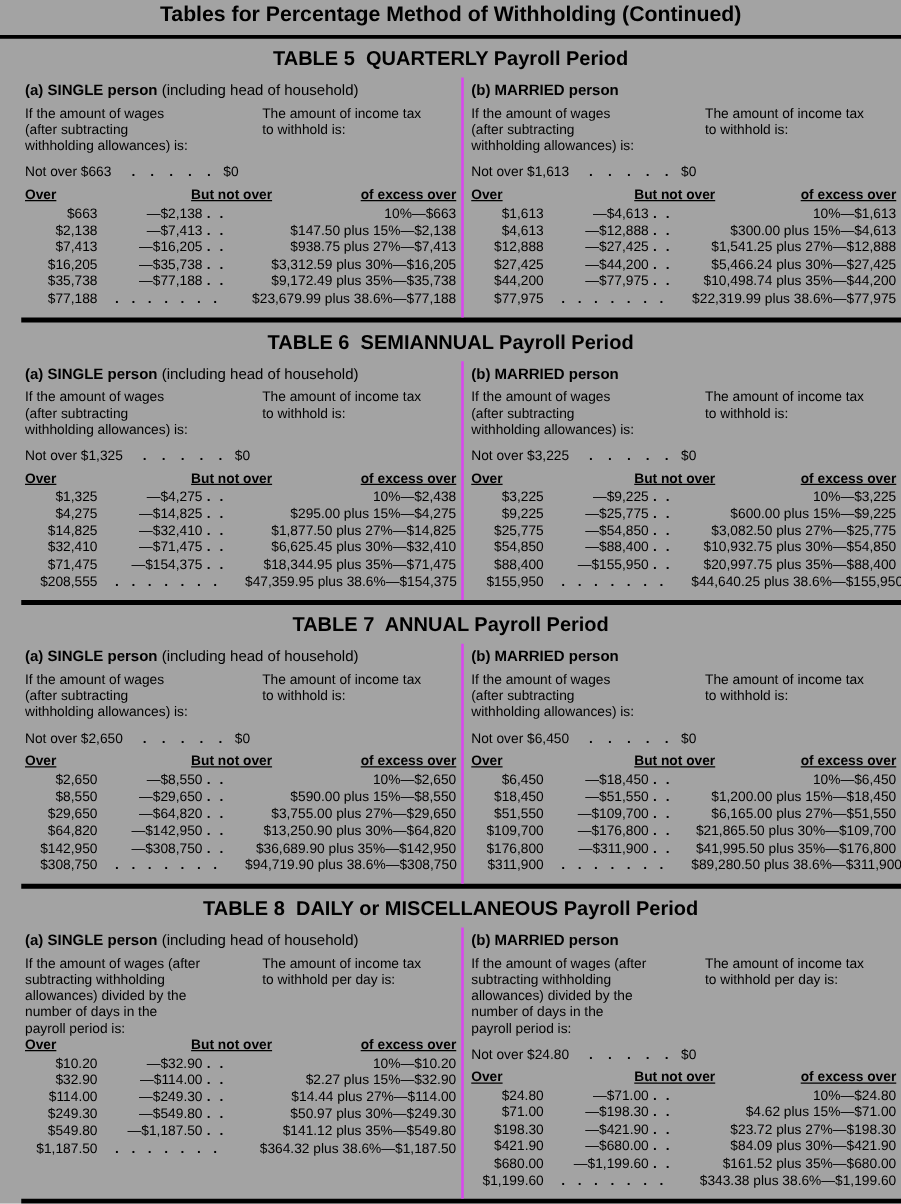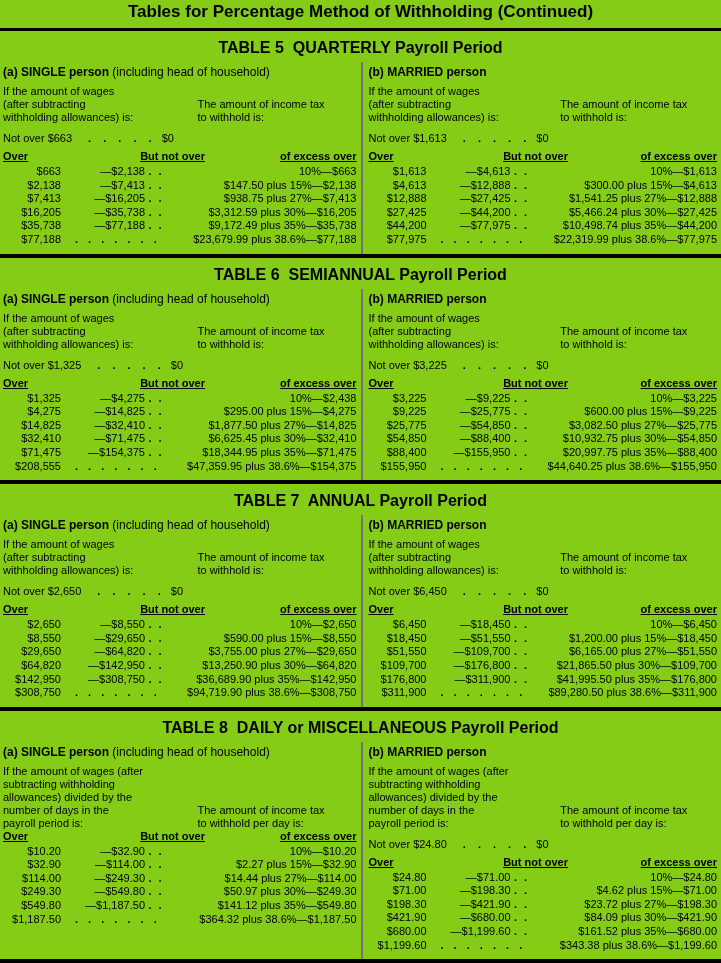--- a/index.html
+++ b/index.html
@@ -1,29 +1,29 @@
 <!DOCTYPE html>
 <html><head>
 <meta charset="utf-8">
 <style>
   html,body{margin:0;padding:0;background:#fff;color:#000;
     font-family:"Liberation Sans","DejaVu Sans",sans-serif;}
-  .page{width:721px;height:963px;overflow:hidden;background:#84cc16;}
+  .page{width:721px;height:963px;overflow:hidden;background:#a3a3a3;}
   .doc-header{text-align:center;padding-top:2px;}
   .doc-title{font-size:17px;font-weight:bold;line-height:20px;}
   .doc-subtitle{font-size:11px;font-weight:bold;letter-spacing:0.6px;margin-top:3px;}
   .header-rule{border-top:3px solid #000;margin-top:6px;}
   .section-title{text-align:center;font-weight:bold;font-size:16px;
     padding:8px 0 5px;white-space:pre;}
-  .section-body{display:flex;border-bottom:4px solid #000;}
+  .section-body{display:flex;border-bottom:4px solid #000;margin-left:17px;}
   .panel{width:50%;box-sizing:border-box;padding:0 4px 7px 3px;}
-  .panel.right-panel{border-left:2px solid #737373;padding-left:6px;}
+  .panel.right-panel{border-left:2px solid #d946ef;padding-left:6px;}
   .panel-heading{font-size:12px;padding:3px 0 6px;}
   .panel-heading .bold{font-weight:bold;}
-  .intro{display:flex;align-items:flex-end;font-size:11px;line-height:13px;}
+  .intro{display:flex;font-size:11px;line-height:13px;}
   .wage-clause{flex:0 0 55%;white-space:pre-line;}
   .tax-clause{flex:1;white-space:pre-line;}
   .not-over-line{font-size:11px;margin:8px 0 6px;white-space:nowrap;}
   .notover-dots{display:inline-block;margin:0 10px 0 16px;word-spacing:9px;}
   .dots{font-weight:bold;}
   .col-headers{display:flex;font-size:11px;font-weight:bold;margin-bottom:3px;text-decoration:underline;}
   .h-over{flex:0 0 58px;text-align:left;}
   .h-bno{flex:1;text-align:center;padding-left:4px;}
   .h-excess{text-align:right;}
   .drow{display:flex;font-size:11px;line-height:13.6px;white-space:nowrap;}

